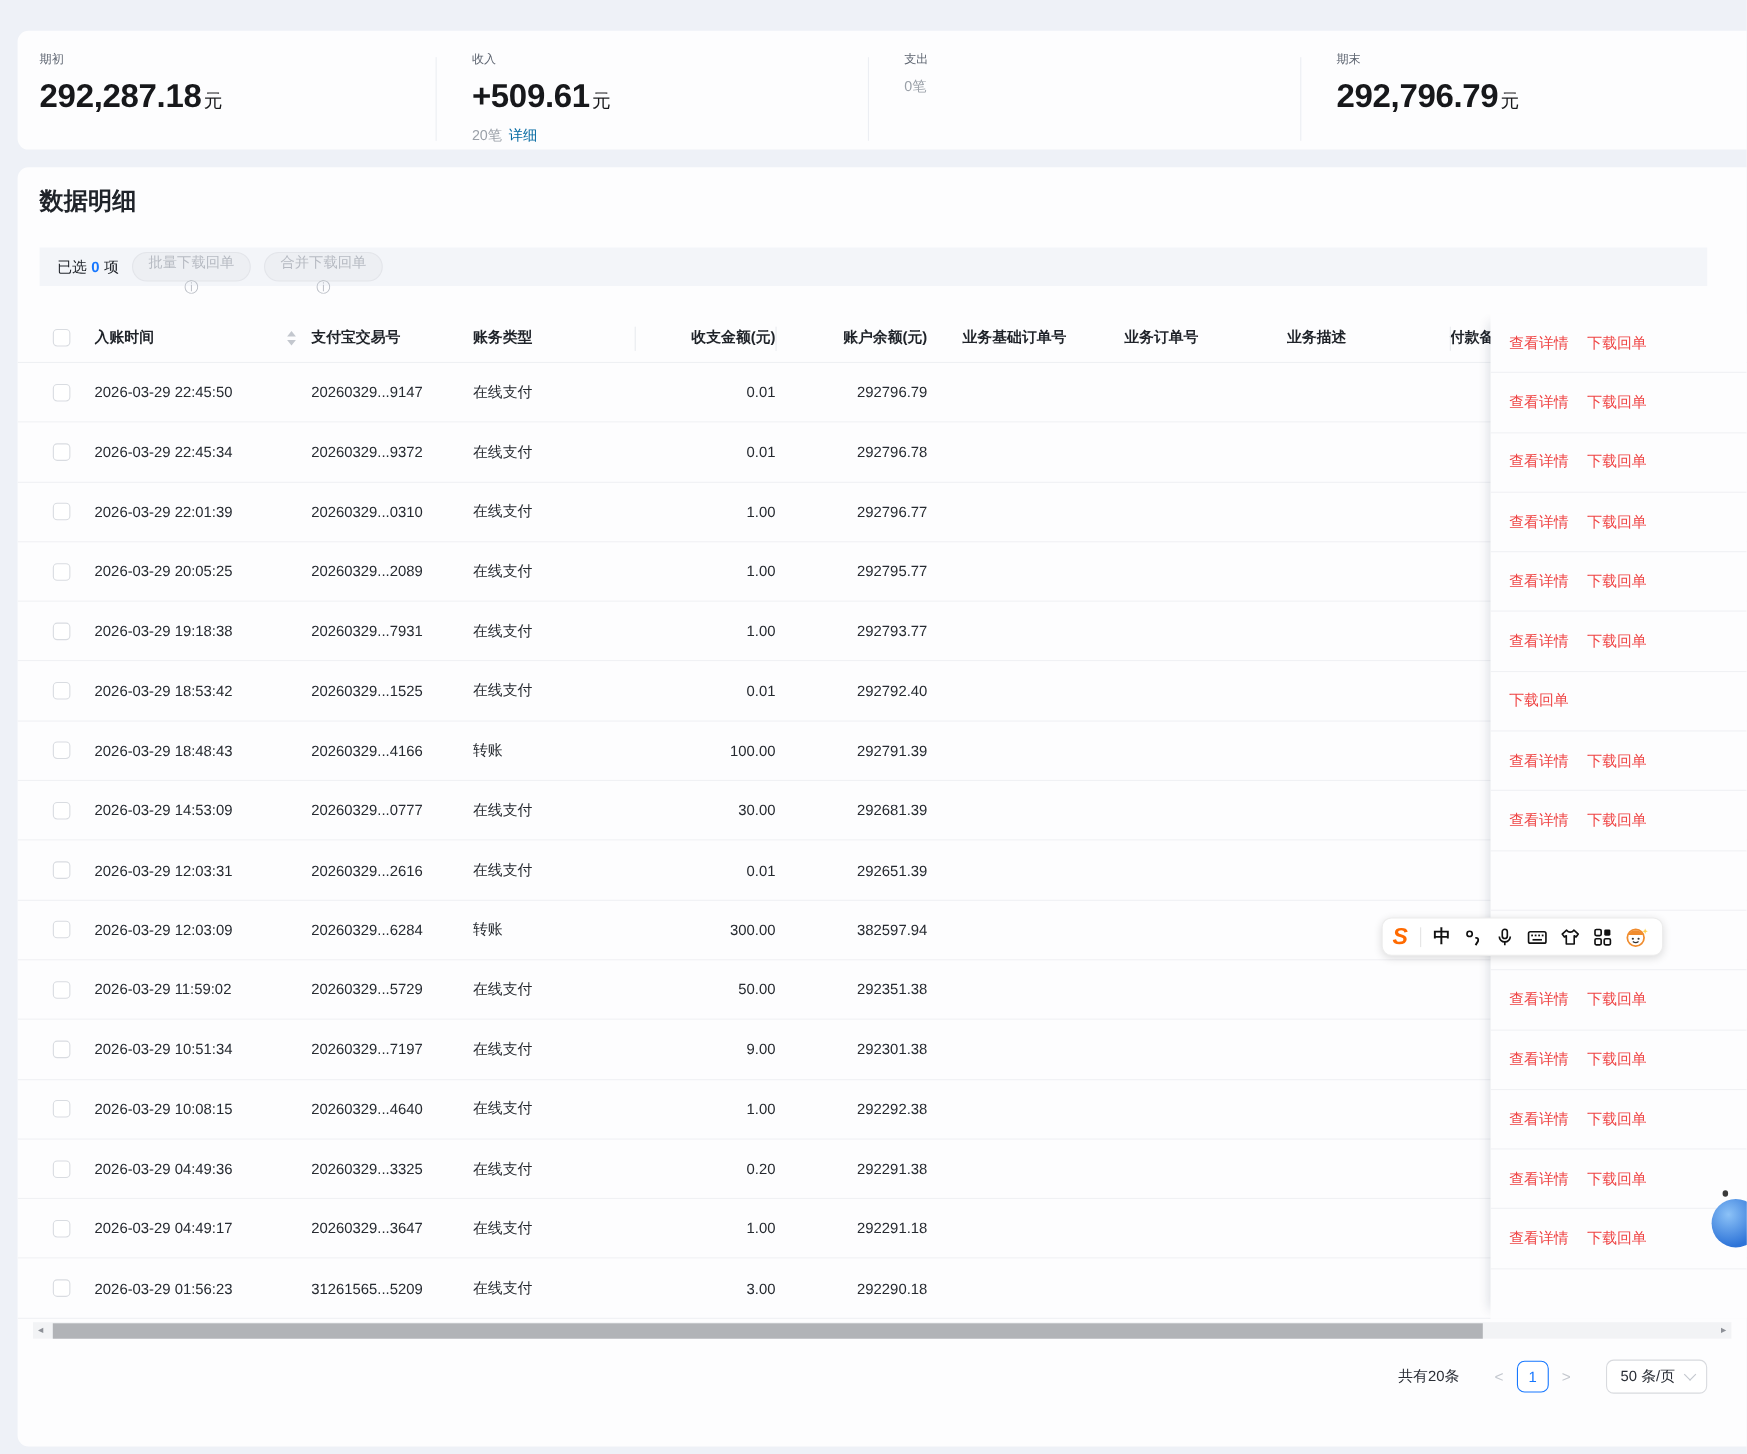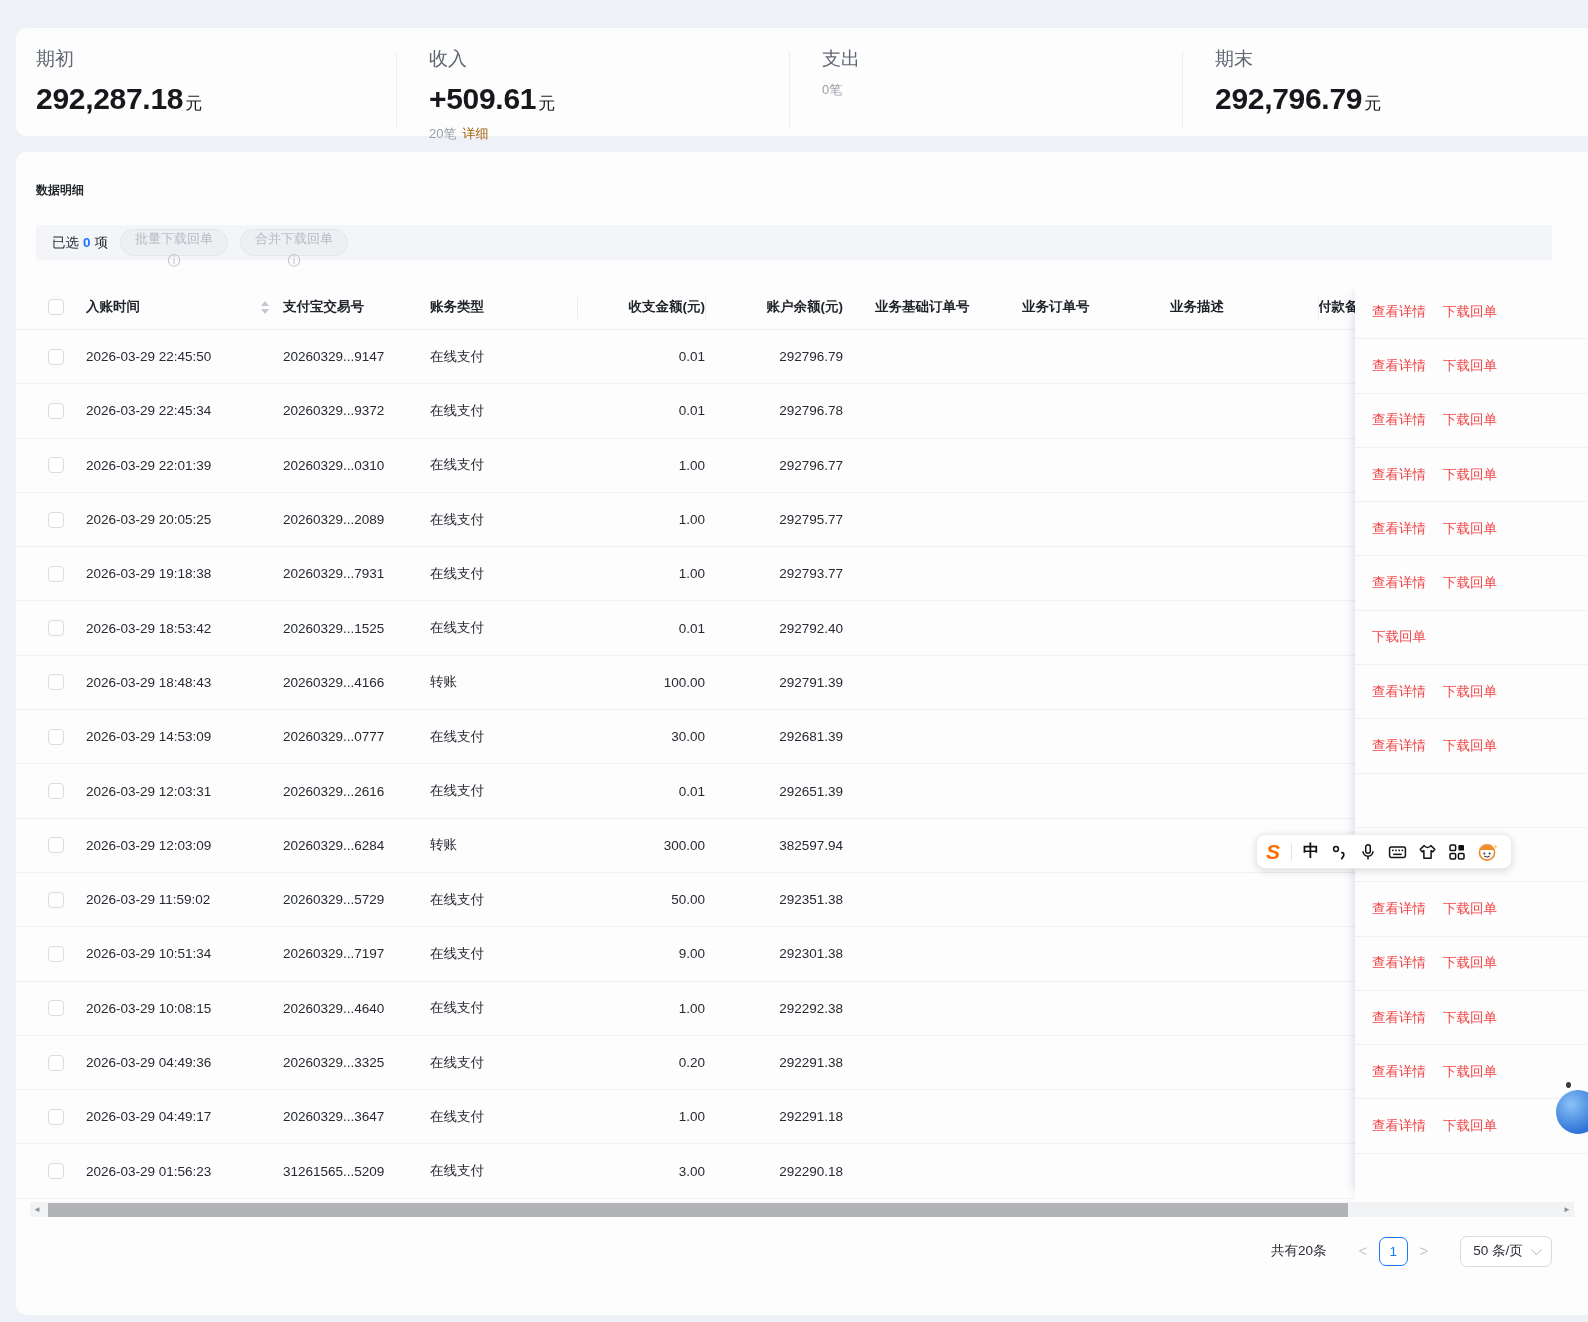--- a/index.html
+++ b/index.html
@@ -9,29 +9,29 @@
     background:#eef1f7;
     font-family:"Liberation Sans","DejaVu Sans",sans-serif;
     color:#1f2329; font-size:13.5px;
   }
   .card { background:#fdfdfe; border-radius:10px 0 0 10px; position:relative; }
 
   
   .summary { margin:28px 0 0 16px; width:1572px; height:108px; display:flex; padding:18px 0 0 0; }
   .s-col { width:393px; padding-left:20px; position:relative; }
   .s-col + .s-col::before { content:""; position:absolute; left:-13px; top:6px; width:1px; height:76px; background:#eceef3; }
-  .s-label { font-size:19px; color:#5f6672; }
+  .s-label { font-size:11px; color:#5f6672; }
   .s-value { margin-top:10px; font-size:30px; font-weight:600; color:#17181b; letter-spacing:-.3px; }
   .s-unit { font-size:17px; font-weight:400; margin-left:2px; }
   .s-sub { margin-top:9px; font-size:13px; color:#9aa0a8; }
-  .s-sub a { color:#a16207; text-decoration:none; margin-left:6px;font-family:Liberation Mono, monospace; }
+  .s-sub a { color:#0369a1; text-decoration:none; margin-left:6px;font-family:Liberation Mono, monospace; }
 
   
   .panel { margin:16px 0 0 16px; width:1572px; height:1163px; }
-  .panel-title { position:absolute; top:30px; left:20px; font-size:12px; font-weight:700; color:#1f2329; }
+  .panel-title { position:absolute; top:16px; left:20px; font-size:22px; font-weight:700; color:#1f2329; }
   .panel-btns { position:absolute; top:19px; right:36px; display:flex; gap:14px; }
   .obtn { height:31px; padding:0 19px; border:1px solid #d8dade; border-radius:16px; background:#fff;
           font-size:13.5px; color:#24282f; display:flex; align-items:center; cursor:pointer; }
 
   .select-bar { position:absolute; top:73px; left:20px; right:36px; height:35px; background:#f3f5f9;
                 display:flex; align-items:center; padding-left:16px; gap:12px; font-size:13.5px; }
   .sel-count { color:#1677ff; font-weight:700; margin:0 4px; }
   .dbtn { height:27px; padding:0 14px; border:1px solid #e3e5ea; border-radius:14px; background:#edeff3;
           color:#b6bac2; font-size:13px; display:flex; align-items:center; gap:6px;flex-direction:column; }
   .info-ic { font-size:13px; line-height:1; color:#b6bac2; }

